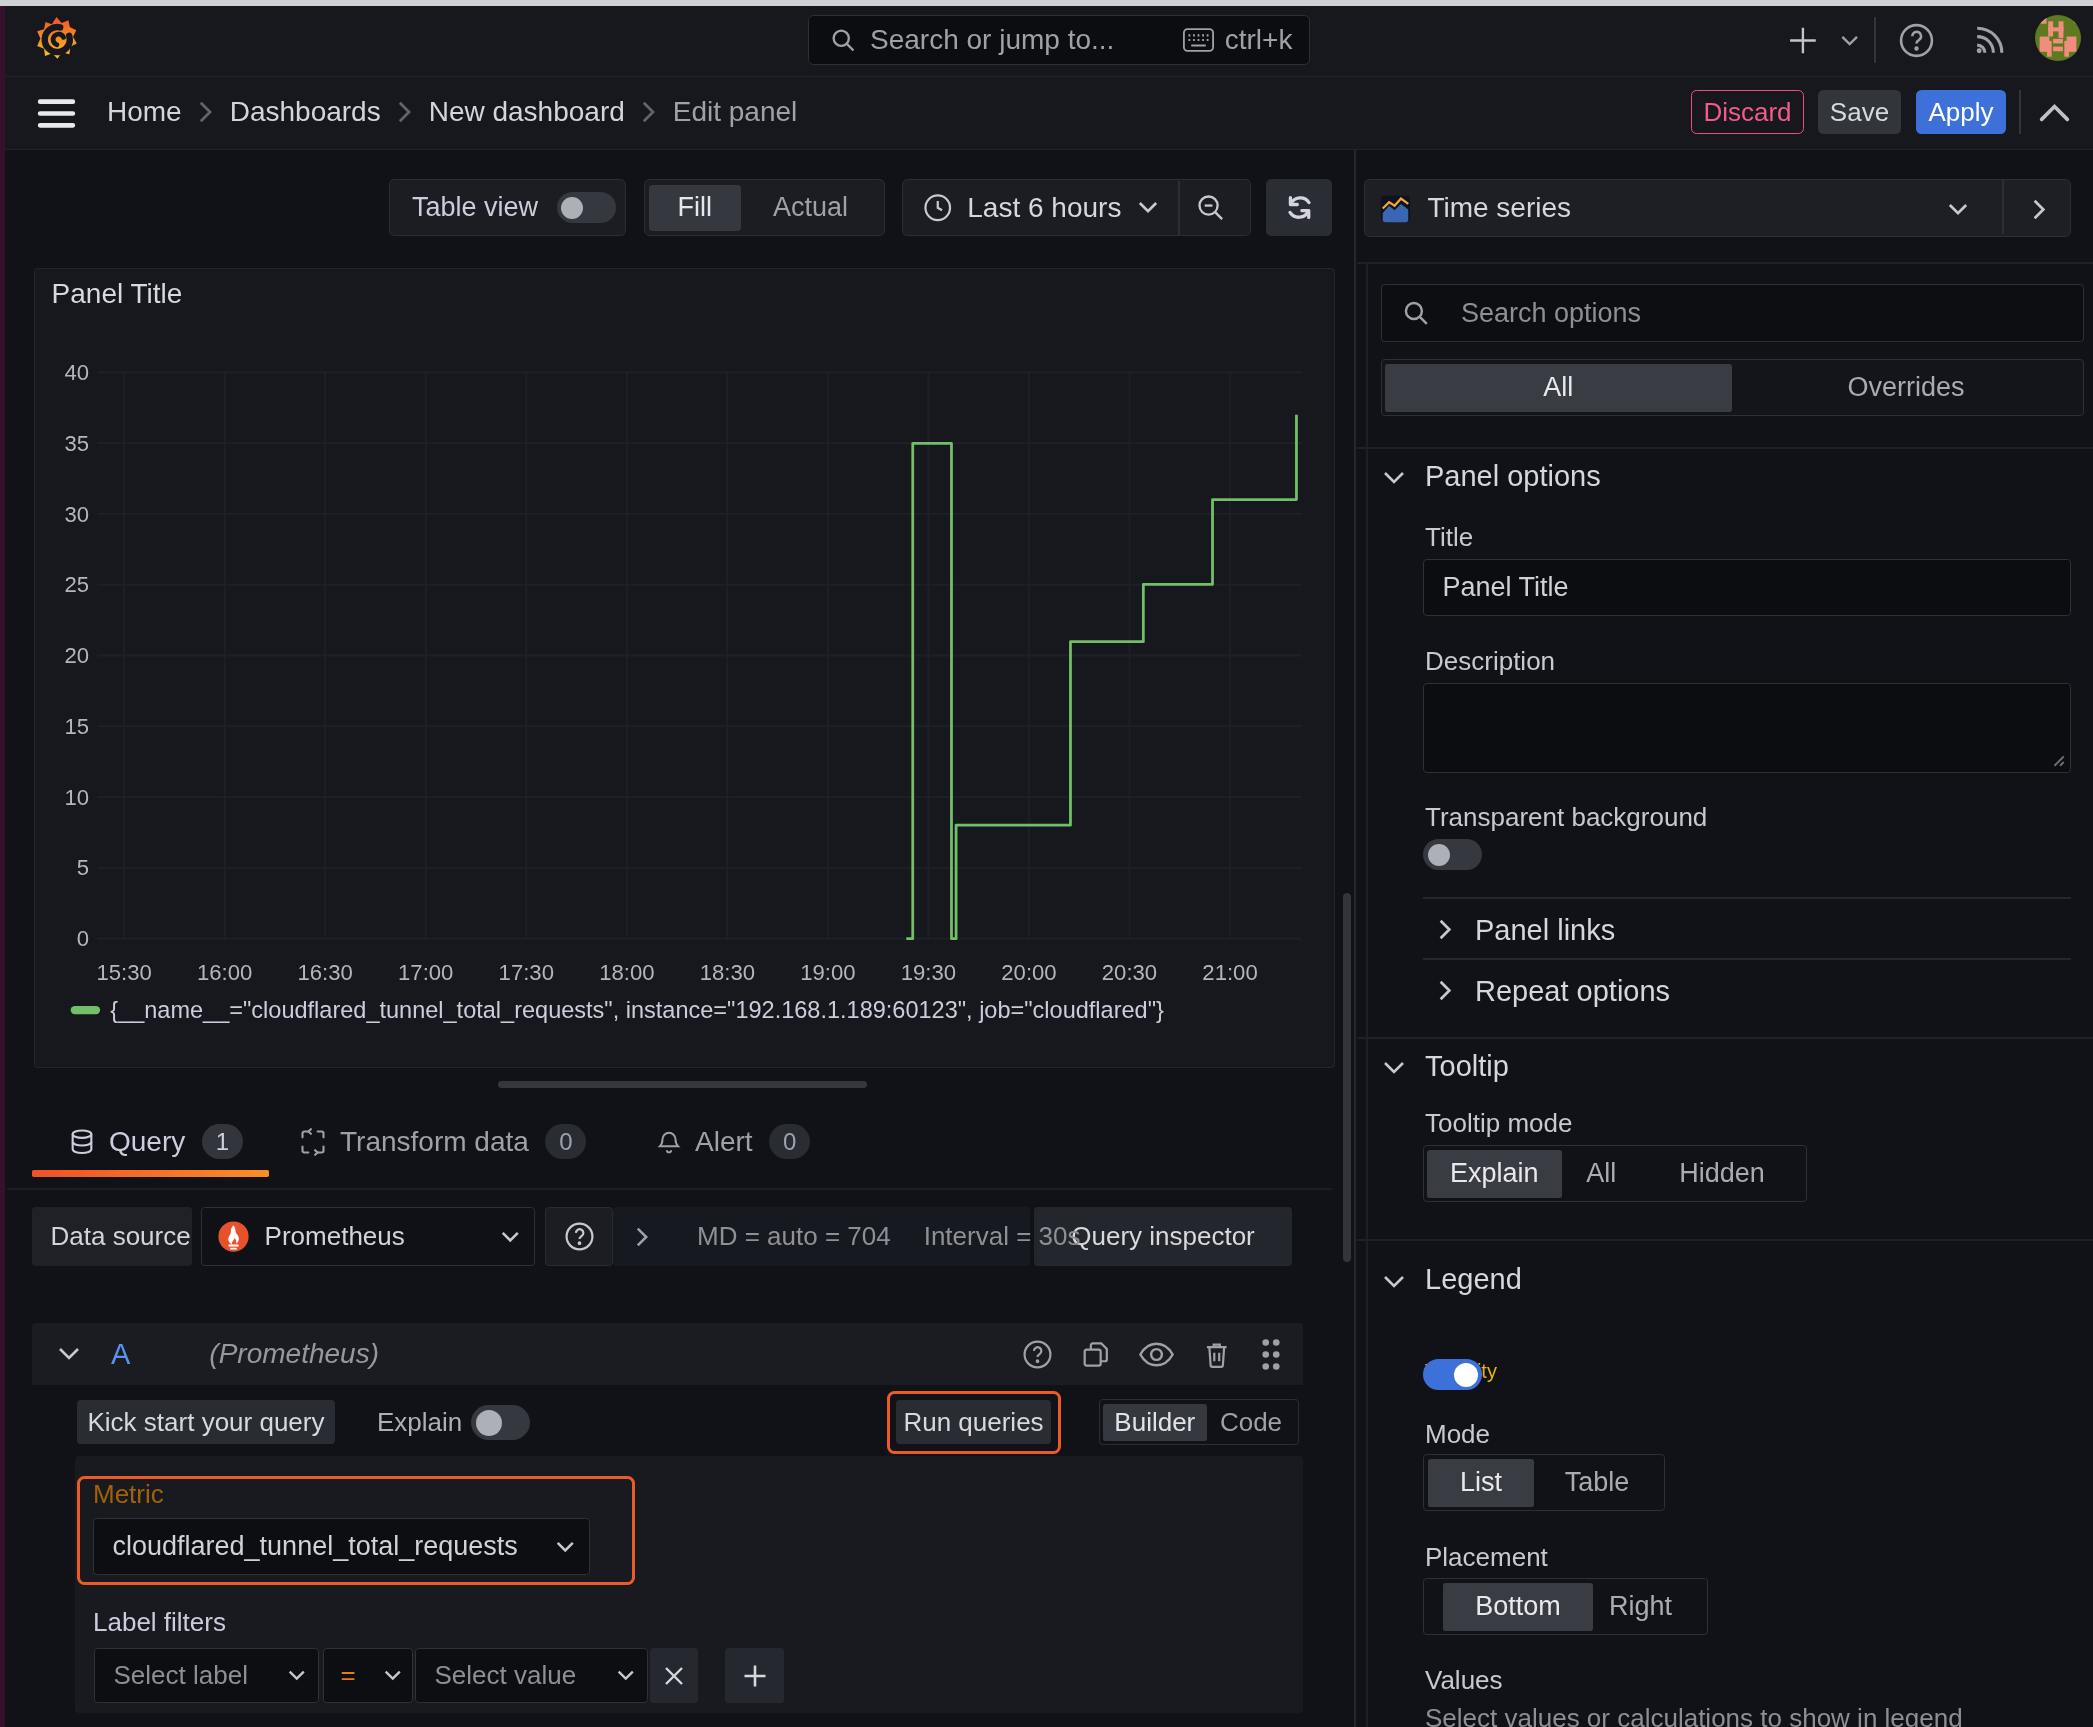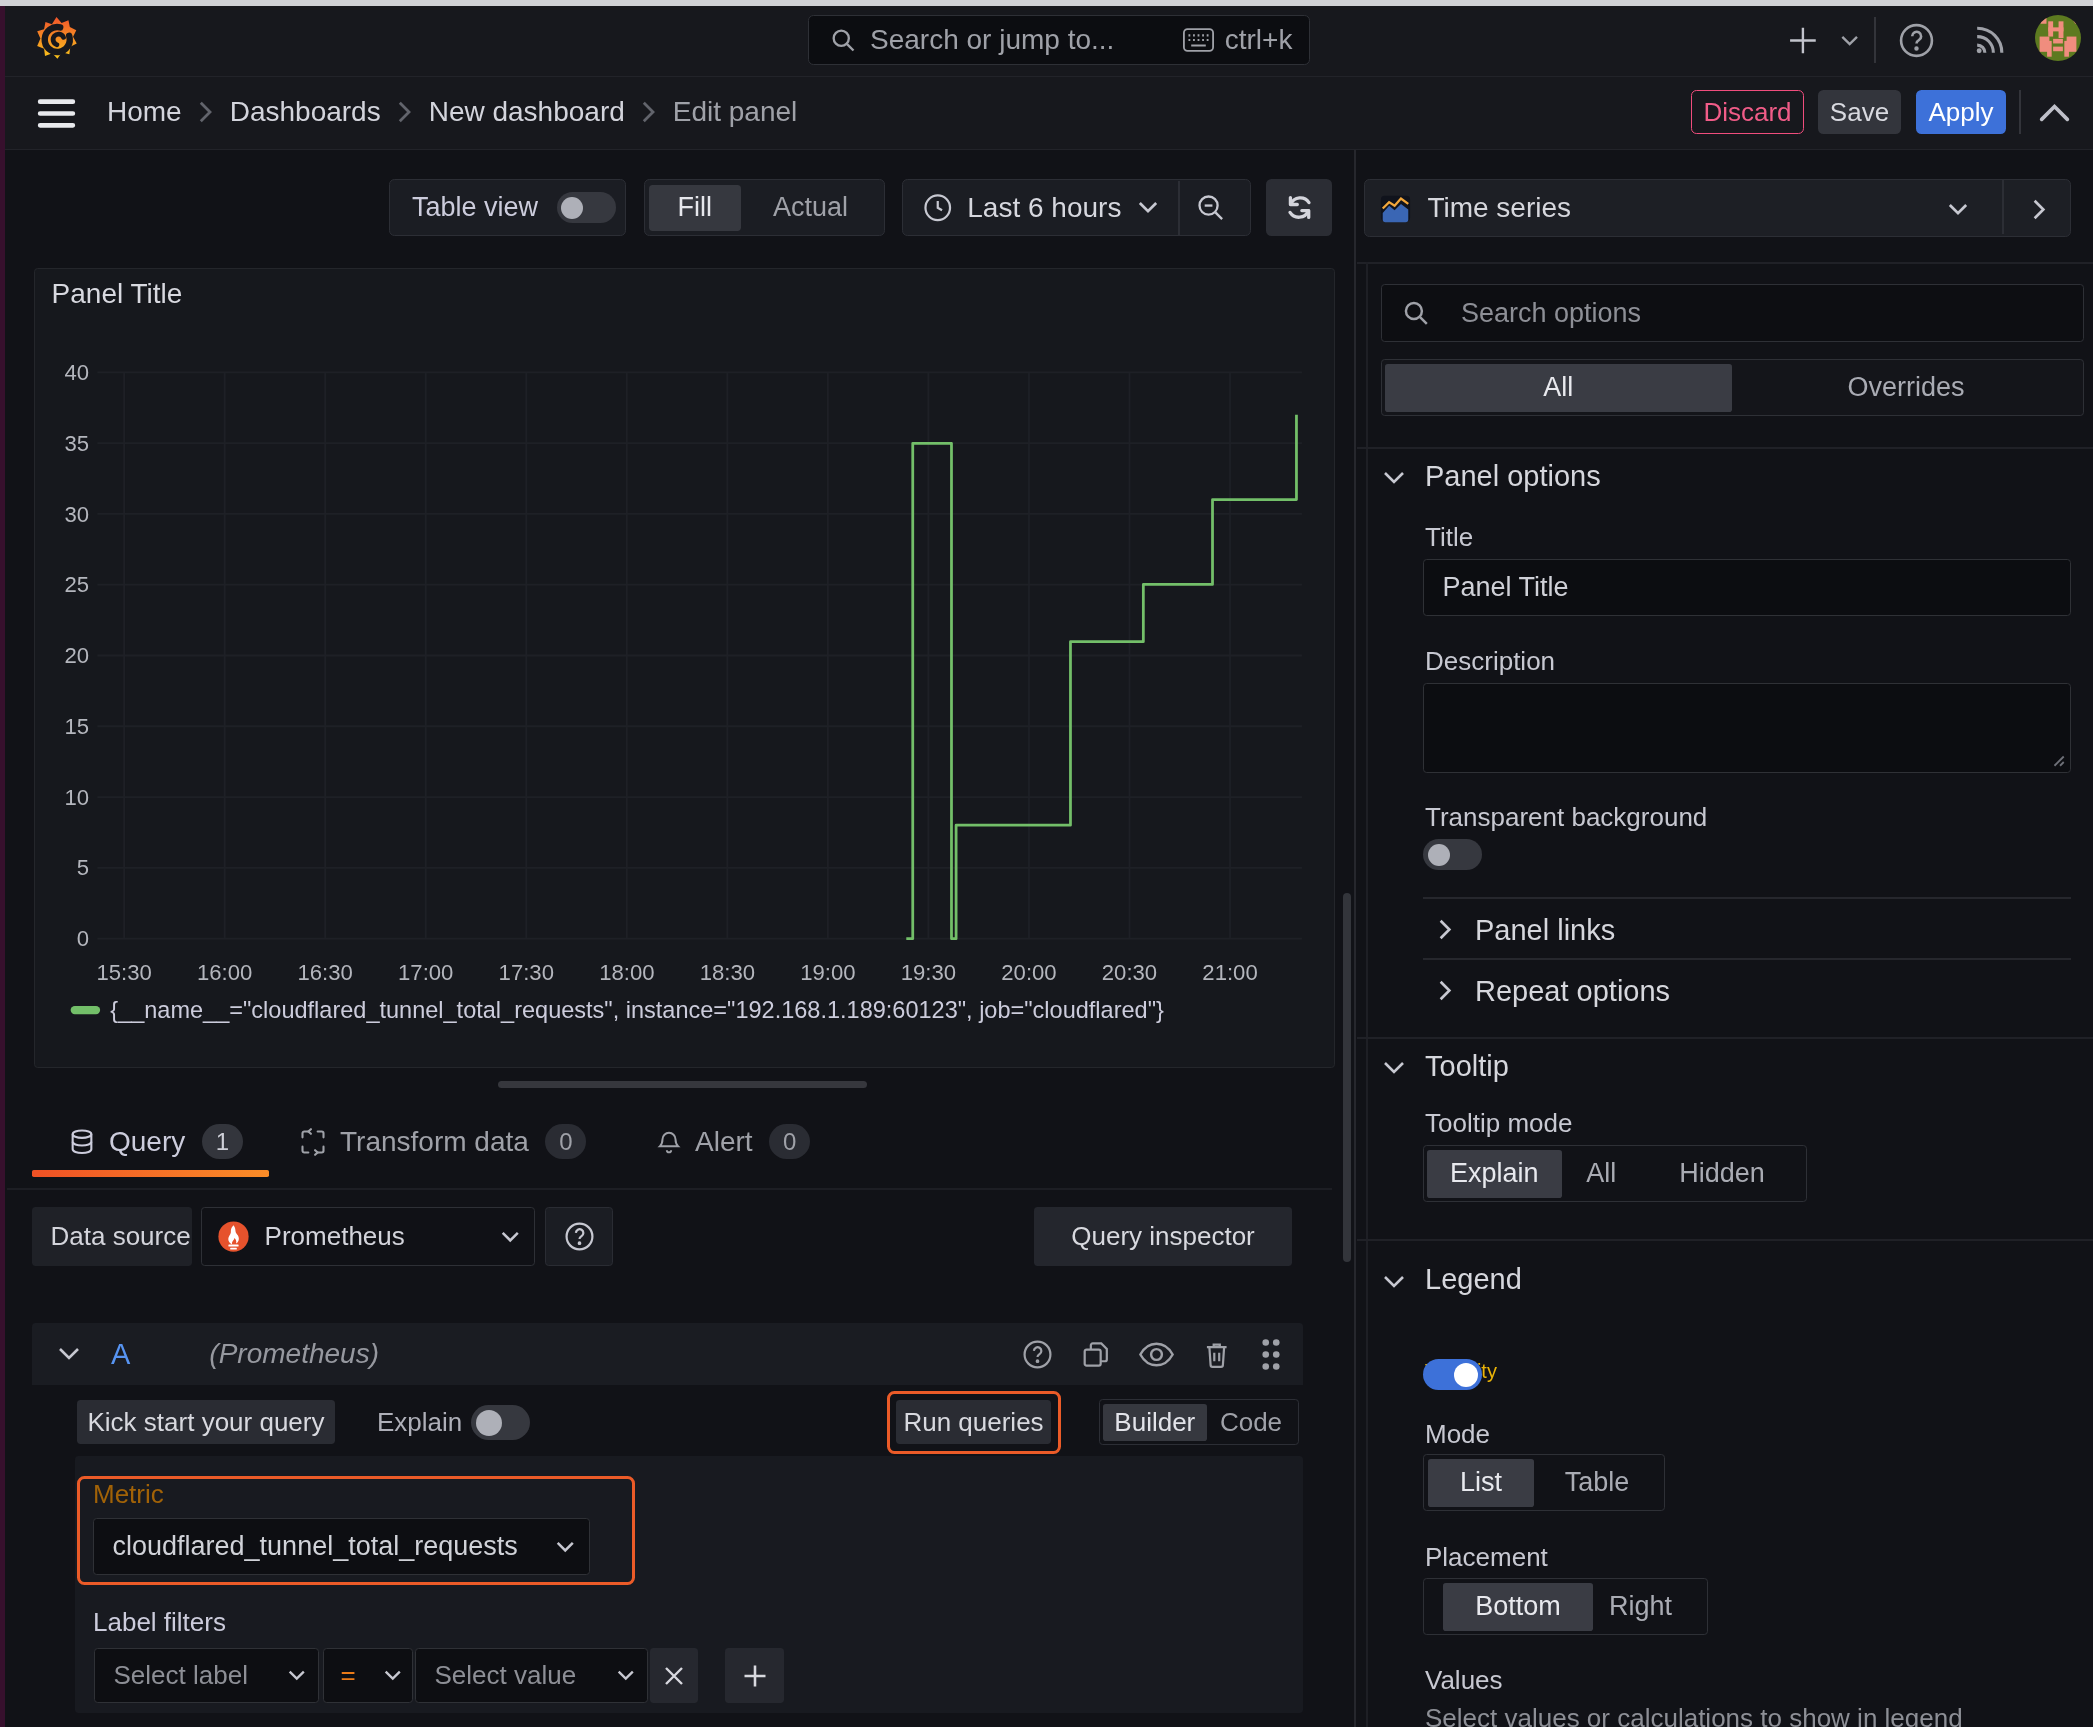--- a/index.html
+++ b/index.html
@@ -254,20 +254,27 @@
         <path d="M2 2l9 9 9-9"></path>
       </svg>
 </div>
 <div class="a flex" style="left:545px;top:1207px;width:68px;height:59px;background:#1b1d23;border:1.8px solid #2a2c33;border-radius:3.7px;justify-content:center">
   <svg width="31" height="31" viewBox="0 0 24 24" fill="none" stroke="#c7c8d1" stroke-width="1.7">
         <circle cx="12" cy="12" r="10"></circle>
         <path d="M9.2 9.2a2.9 2.9 0 1 1 4.3 2.6c-1 .55-1.5 1.1-1.5 2.2"></path>
         <circle cx="12" cy="17.2" r="0.6" fill="#c7c8d1"></circle>
       </svg>
 </div>
+<div class="a flex" style="left:613px;top:1207px;width:417px;height:59px;background:#171920;border-radius:3.7px;white-space:nowrap;z-index:3">
+  <svg style="margin-left:22px;flex:none" width="14" height="22" viewBox="0 0 16 26" fill="none" stroke="#9fa1a8" stroke-width="3">
+        <path d="M3 3l10 10L3 23"></path>
+      </svg>
+  <span style="margin-left:48px;color:#8e9096;font-size:26px">MD&nbsp;=&nbsp;auto&nbsp;=&nbsp;704</span>
+  <span style="margin-left:33px;color:#8e9096;font-size:26px">Interval&nbsp;=&nbsp;30s</span>
+</div>
 <div class="a flex" style="left:1034px;top:1207px;width:258px;height:59px;background:#24262d;border-radius:3.7px;justify-content:center;color:#d8d9df;font-size:26px">Query inspector</div>
 
 <div class="a" style="left:1343px;top:893px;width:8.3px;height:369px;background:#33353b;border-radius:4.6px"></div>
 
 <div class="a flex" style="left:32px;top:1323px;width:1271px;height:62px;background:#1a1c22;border-radius:3.7px 3.7px 0 0">
   <svg style="margin-left:26px" width="22" height="14" viewBox="0 0 22 14" fill="none" stroke="#c7c8d1" stroke-width="2.6">
         <path d="M2 2l9 9 9-9"></path>
       </svg>
   <span style="margin-left:31px;color:#5794f2;font-size:29px;font-weight:500">A</span>
   <span style="margin-left:79px;font-size:28px;font-style:italic;color:#96989f">(Prometheus)</span>

